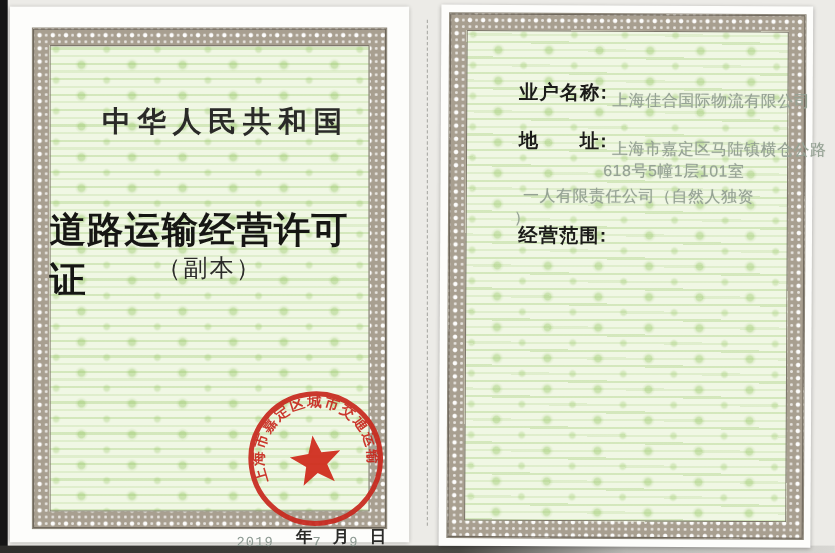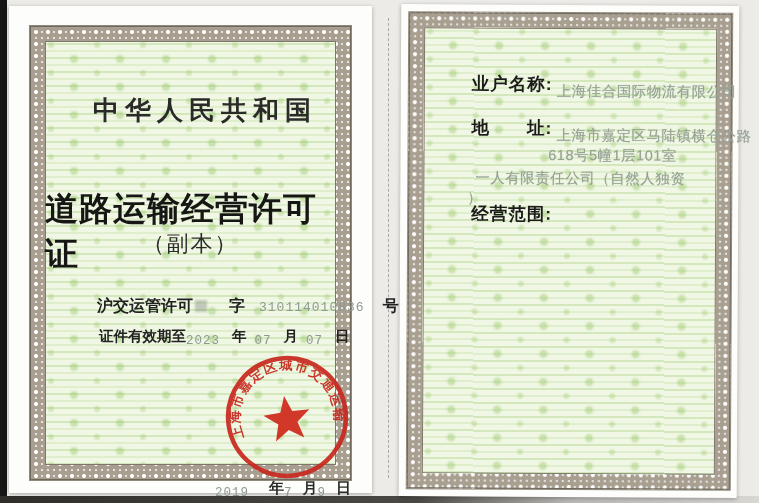--- a/index.html
+++ b/index.html
@@ -131,27 +131,21 @@
 <div class="page page-left">
   <div class="frame">
     <div class="paper">
 
       <div class="country">中华人民共和国</div>
 
       <div class="doc-title">道路运输经营许可证</div>
 
       <div class="doc-subtitle">（副本）</div>
 
-      <div class="license-line">
-        <span>沪交运管许可</span><span class="redact-smudge"></span><span class="zi">字</span><span class="num num-slot">310114010836</span><span class="hao">号</span>
-      </div>
 
-      <div class="validity-line">
-        <span>证件有效期至</span><span class="faded-num">2023</span><span class="u">年</span><span class="faded-num" style="margin-left:8px">07</span><span class="u">月</span><span class="faded-num" style="margin-left:8px">07</span><span class="u">日</span>
-      </div>
 
       <div class="seal-wrap">
         <svg width="132" height="132" viewBox="0 0 130 130">
           <circle cx="65" cy="65" r="58" fill="none" stroke="#c8281e" stroke-width="4.5"></circle>
           <defs>
             <path id="sealArc" d="M 20.8 81.1 A 47 47 0 1 1 109.2 81.1" fill="none"></path>
           </defs>
           <text font-size="13" fill="#c8281e" letter-spacing="1.5" font-family="Liberation Sans, DejaVu Sans, sans-serif" font-weight="bold">
             <textPath href="#sealArc" xlink:href="#sealArc" startOffset="2">上海市嘉定区城市交通运输管理所</textPath>
           </text>

